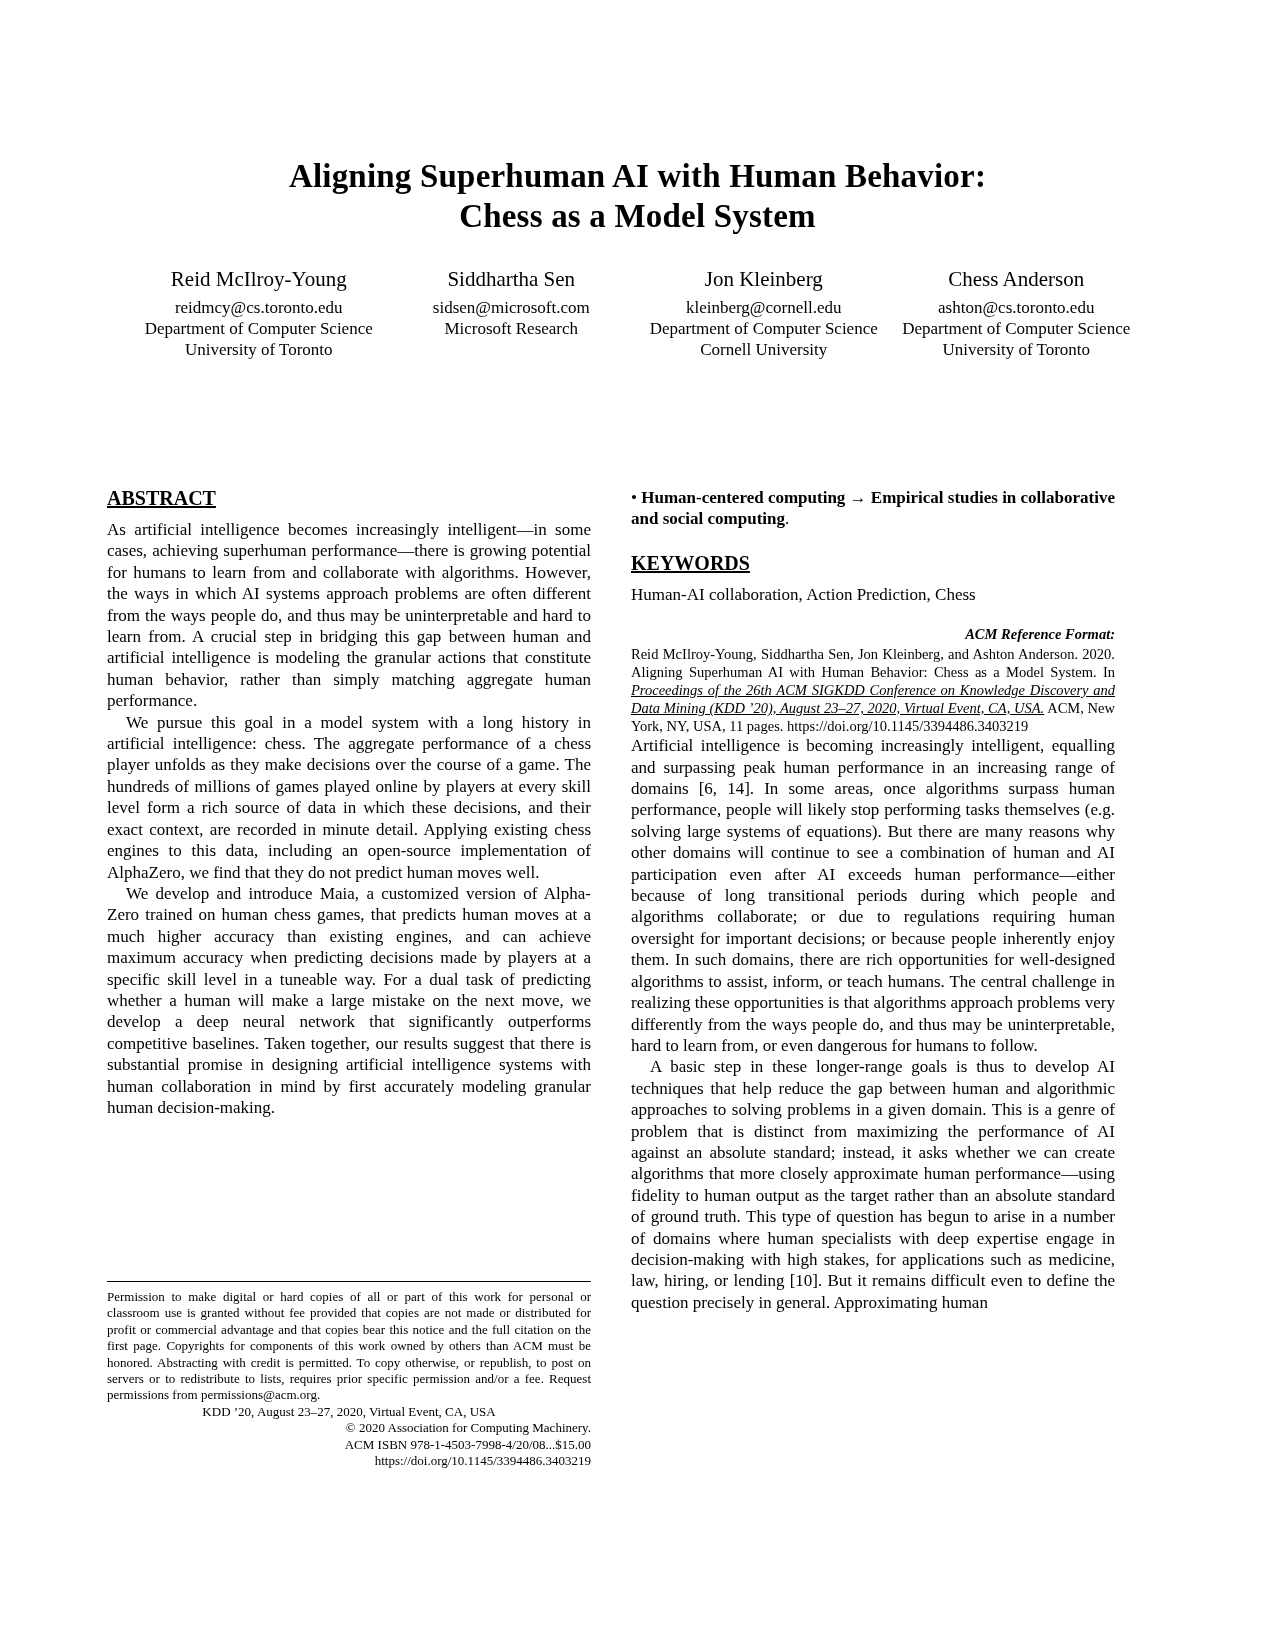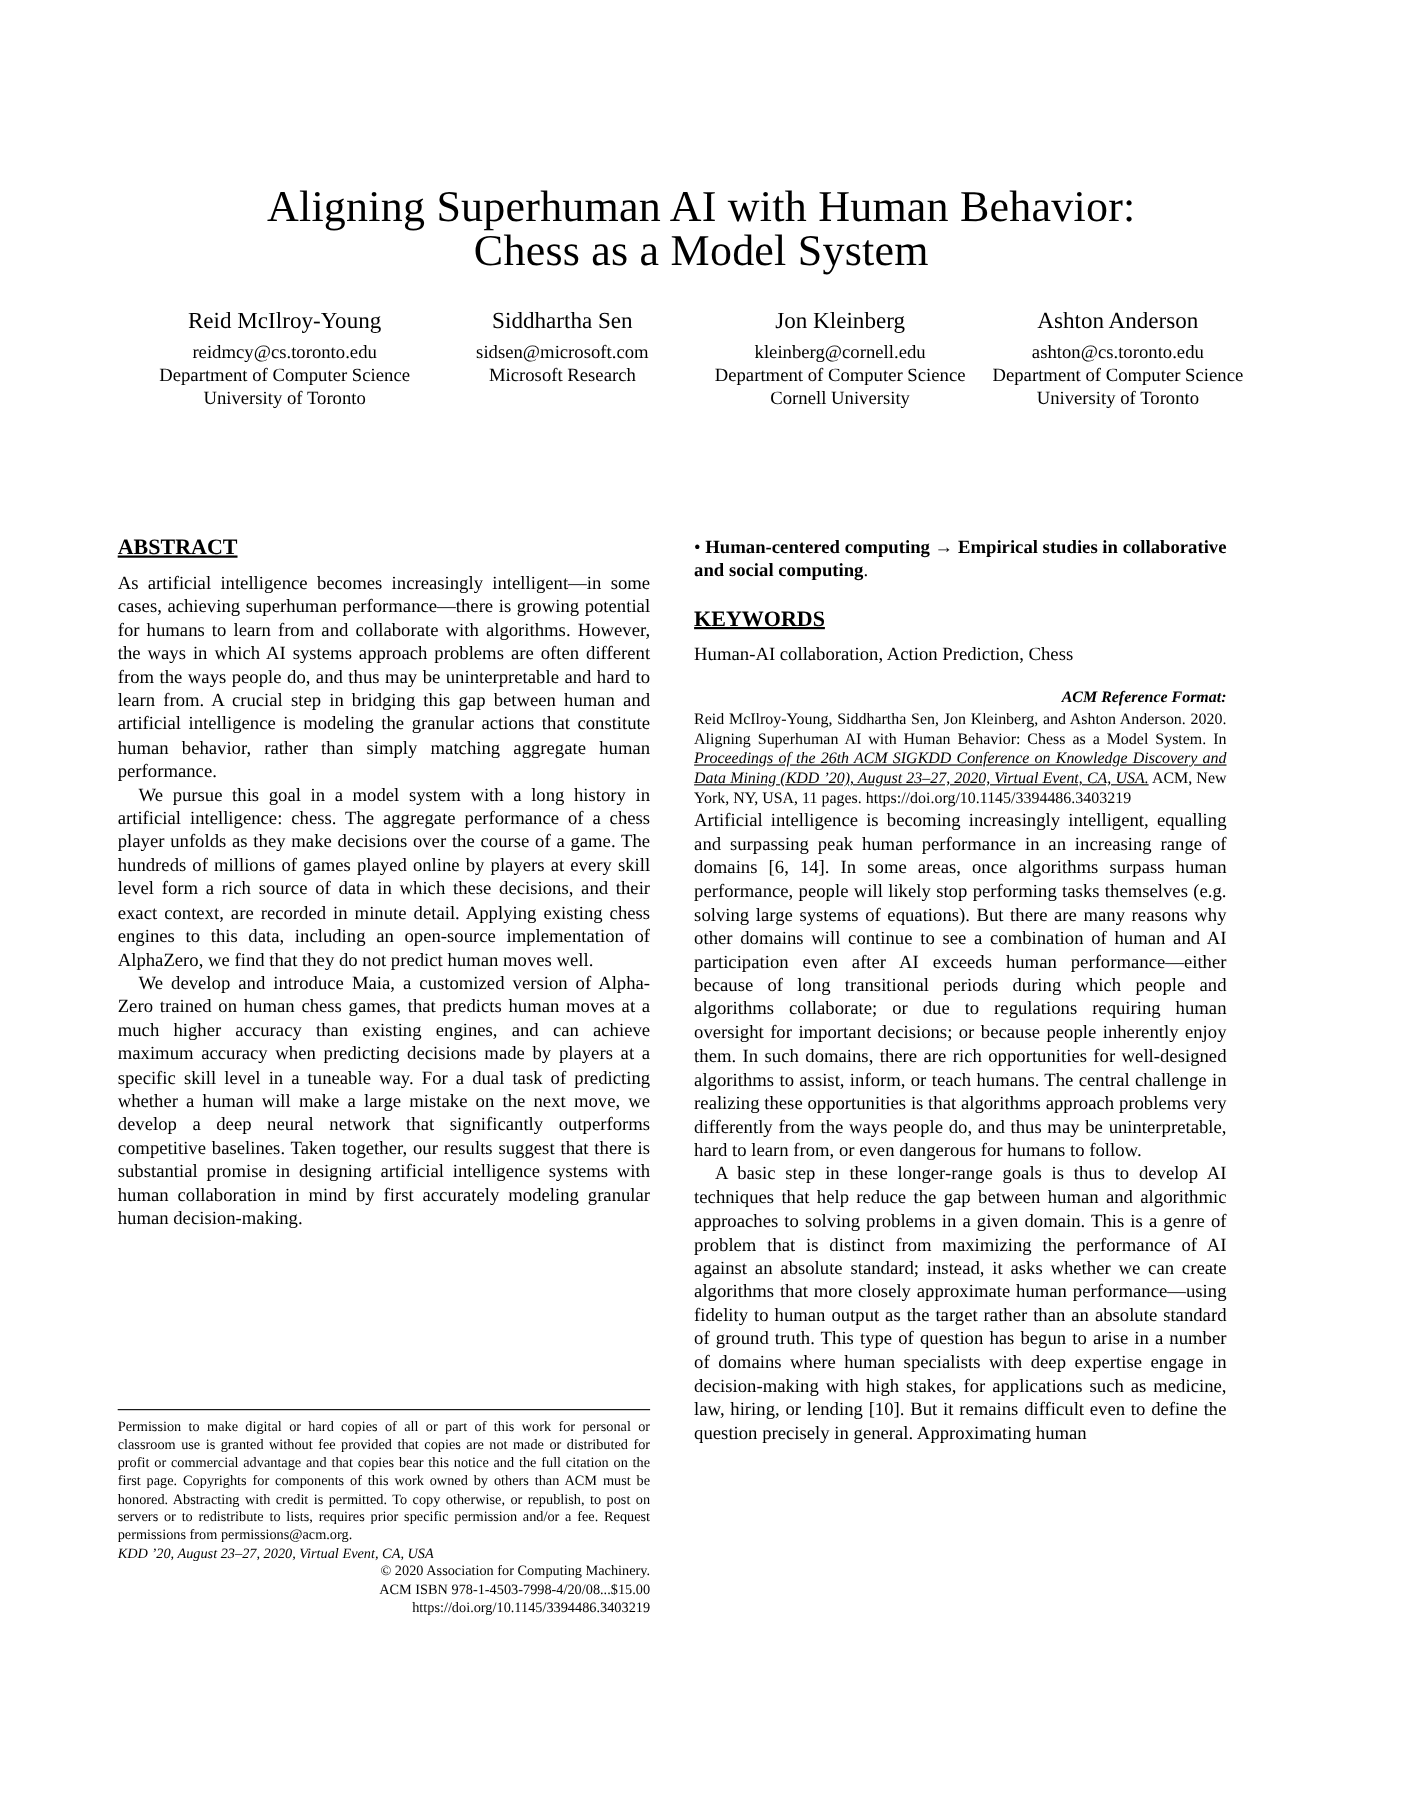--- a/index.html
+++ b/index.html
@@ -7,21 +7,21 @@
     position:relative;
     width:1275px; height:1650px;
     margin:0 auto;
     background:#ffffff;
     font-family:"Liberation Serif", serif;
     color:#000;
     overflow:hidden;
   }
   
   .title-block { position:absolute; top:156px; left:0; width:100%; text-align:center; }
-  .paper-title { margin:12px; font-size:40px; font-weight:normal; line-height:40px; letter-spacing:0.2px; }
+  .paper-title { margin:0; font-size:33px; font-weight:bold; line-height:40px; letter-spacing:0.2px; }
   .authors-grid {
     width:1010px; margin:30px auto 0;
     display:grid; grid-template-columns:1fr 1fr 1fr 1fr;
     row-gap:27px;
   }
   .author-cell { text-align:center; }
   .author-name { font-size:21px; line-height:26px; margin-bottom:5px; }
   .author-line { font-size:17px; line-height:21px; }
   
   .col {
@@ -44,21 +44,21 @@
   .ref-text { font-size:14.5px; line-height:18px; text-align:justify; }
   .italic { font-style:italic;text-decoration:underline; }
   .intro-heading { margin-top:27px; }
   
   .footnote {
     position:absolute; left:107px; top:1281px; width:484px;
     font-size:13px; line-height:16.4px; text-align:justify;
   }
   .footnote-rule { border:none; border-top:1.6px solid #000; margin:0 0 7px 0; width:484px; }
   .footnote p { margin:0; }
-  .fn-conf { font-style:italic; text-align:left; }
+  .fn-conf { text-align:center; }
   .fn-line { text-align:right; }
 </style>
 </head>
 <body>
 
 <div class="page">
 
   <div class="title-block">
     <h1 class="paper-title">
       <span>Aligning Superhuman AI with Human Behavior:</span><br>
@@ -77,21 +77,21 @@
         <div class="author-line">Microsoft Research</div>
         <div class="author-line"></div>
       </div>
       <div class="author-cell">
         <div class="author-name">Jon Kleinberg</div>
         <div class="author-line">kleinberg@cornell.edu</div>
         <div class="author-line">Department of Computer Science</div>
         <div class="author-line">Cornell University</div>
       </div>
       <div class="author-cell">
-        <div class="author-name">Ashton Anderson</div>
+        <div class="author-name">Chess Anderson</div>
         <div class="author-line">ashton@cs.toronto.edu</div>
         <div class="author-line">Department of Computer Science</div>
         <div class="author-line">University of Toronto</div>
       </div>
     </div>
   </div>
 
   <section class="col col-left">
     <h2 class="sec-heading first">ABSTRACT</h2>
     <p>As artificial intelligence becomes increasingly intelligent—in some cases, achieving superhuman performance—there is growing potential for humans to learn from and collaborate with algorithms. However, the ways in which AI systems approach problems are often different from the ways people do, and thus may be uninterpretable and hard to learn from. A crucial step in bridging this gap between human and artificial intelligence is modeling the granular actions that constitute human behavior, rather than simply matching aggregate human performance.</p>

